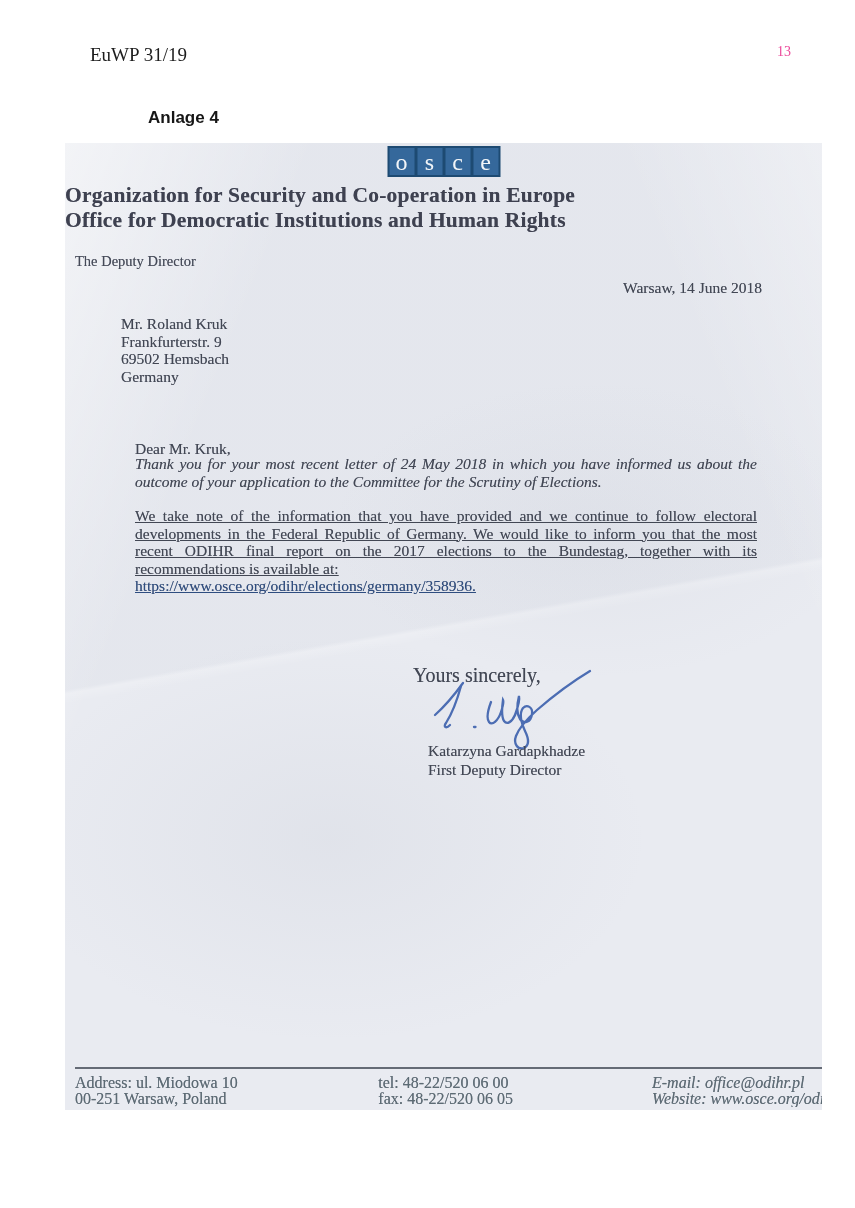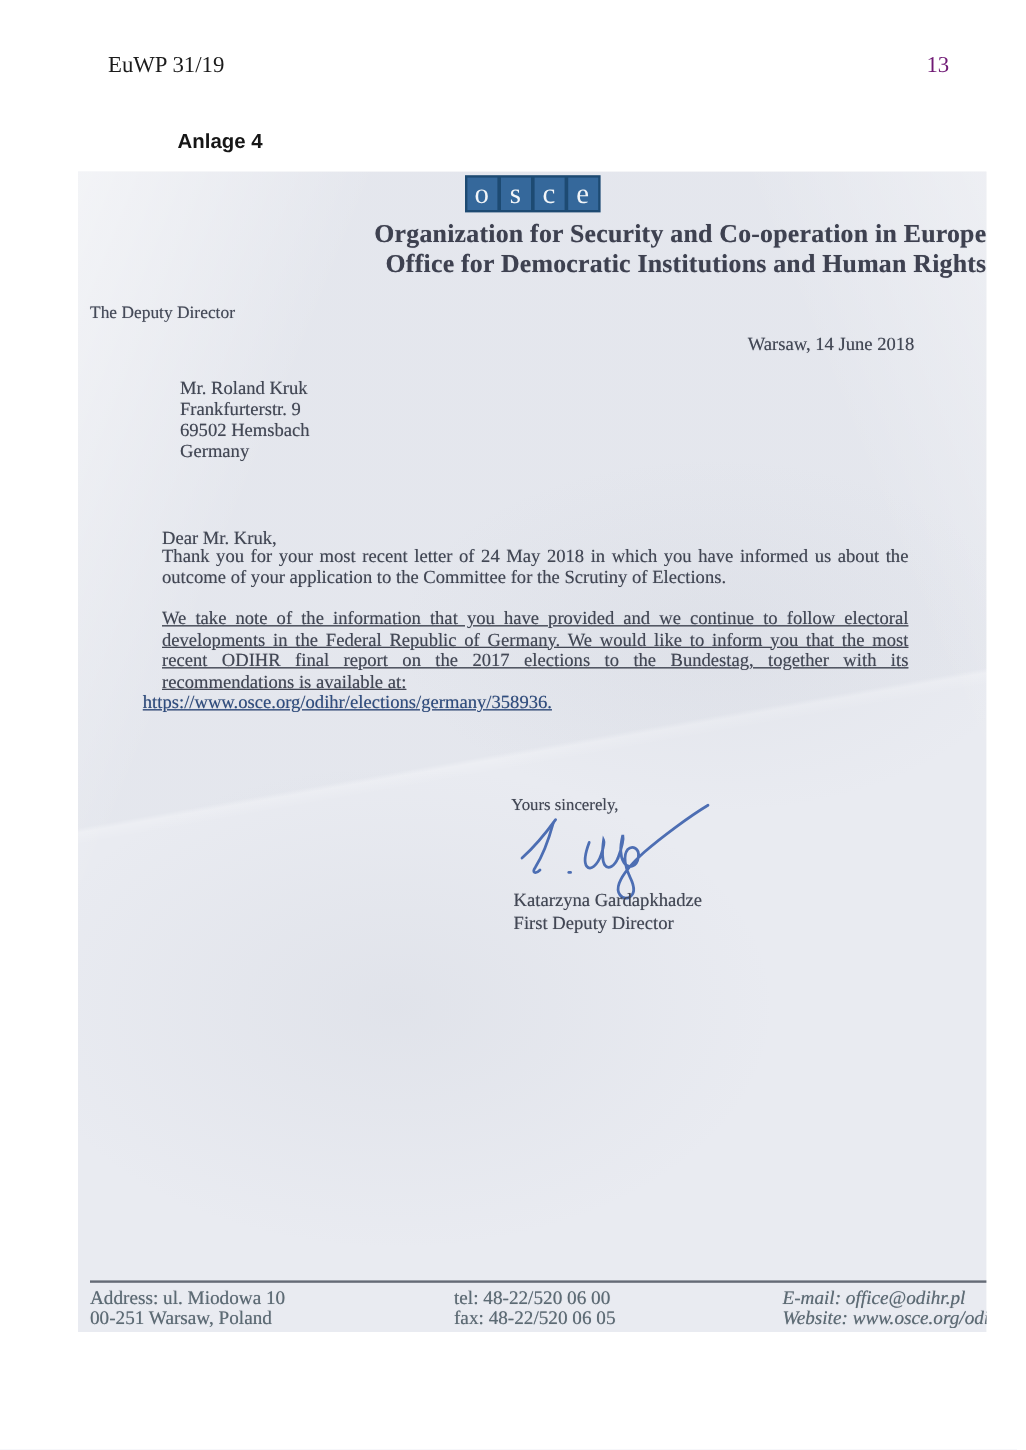--- a/index.html
+++ b/index.html
@@ -7,21 +7,21 @@
     width:855px;height:1208px;position:relative;background:#ffffff;
     font-family:"Liberation Serif", serif;
     -webkit-font-smoothing:antialiased;
   }
   
   .doc-ref{
     position:absolute;left:90px;top:44px;font-size:19px;color:#1c1c1c;
     font-family:"Liberation Serif", serif;
   }
   .page-num{
-    position:absolute;right:64px;top:44px;font-size:19px;color:#701a75;
+    position:absolute;right:64px;top:44px;font-size:14px;color:#ec4899;
   }
   .attachment{
     position:absolute;left:148px;top:108px;font-size:17px;font-weight:bold;
     color:#161616;font-family:"Liberation Sans", sans-serif;
   }
   
   .paper{
     position:absolute;left:65px;top:143px;width:757px;height:967px;
     background:
       linear-gradient(112deg, rgba(255,255,255,0.55) 0%, rgba(255,255,255,0) 22%),
@@ -38,48 +38,48 @@
   .logo{
     position:absolute;left:50%;top:3px;transform:translateX(-50%);
     display:flex;gap:3px;background:#1d4a72;padding:2px;
   }
   .logo .cell{
     width:25px;height:27px;background:#35689b;display:flex;align-items:center;justify-content:center;
     color:#f2f5f8;font-size:24px;line-height:1;font-family:"Liberation Serif", serif;
     text-shadow:none;
   }
   .org-title{
-    position:absolute;left:0;right:0;top:40px;text-align:right;
+    position:absolute;left:0;right:0;top:40px;text-align:left;
     font-weight:bold;font-size:21.5px;line-height:25px;color:#3e4150;
     letter-spacing:0.2px;
   }
   .sender-title{
     position:absolute;left:10px;top:110px;font-weight:normal;font-size:14.5px;color:#454a58;
   }
   .dateline{
     position:absolute;right:60px;top:136px;font-size:15.5px;color:#424754;
   }
   .recipient{
-    position:absolute;left:85px;top:172px;font-size:15.5px;line-height:17.5px;color:#424754;
+    position:absolute;left:56px;top:172px;font-size:15.5px;line-height:17.5px;color:#424754;
   }
   .salutation{
     position:absolute;left:70px;top:281px;font-size:15.5px;color:#424754;margin-top:16px;
   }
   .para{
     position:absolute;left:70px;width:622px;font-size:15.5px;line-height:17.6px;
     text-align:justify;color:#424754;
   }
-  .para1{top:312px;}
+  .para1{top:312px;font-style:italic;}
   .para2{top:364px;text-decoration:underline;}
   .doc-link{
-    position:absolute;left:54px;top:434px;font-size:15.5px;color:#2e4d80;
+    position:absolute;left:70px;top:434px;font-size:15.5px;color:#2e4d80;
     text-decoration:underline;
   }
   .closing{
-    position:absolute;left:361px;top:521px;font-size:14px;color:#424754;
+    position:absolute;left:348px;top:521px;font-size:20px;color:#424754;
   }
   .signature{
     position:absolute;left:352px;top:526px;width:180px;height:82px;
   }
   .signer-name{
     position:absolute;left:363px;top:598px;font-size:15.5px;line-height:19px;color:#424754;
   }
   
   .footer-rule{
     position:absolute;left:10px;right:0;top:924px;height:2px;background:#4d5560;opacity:0.85;

